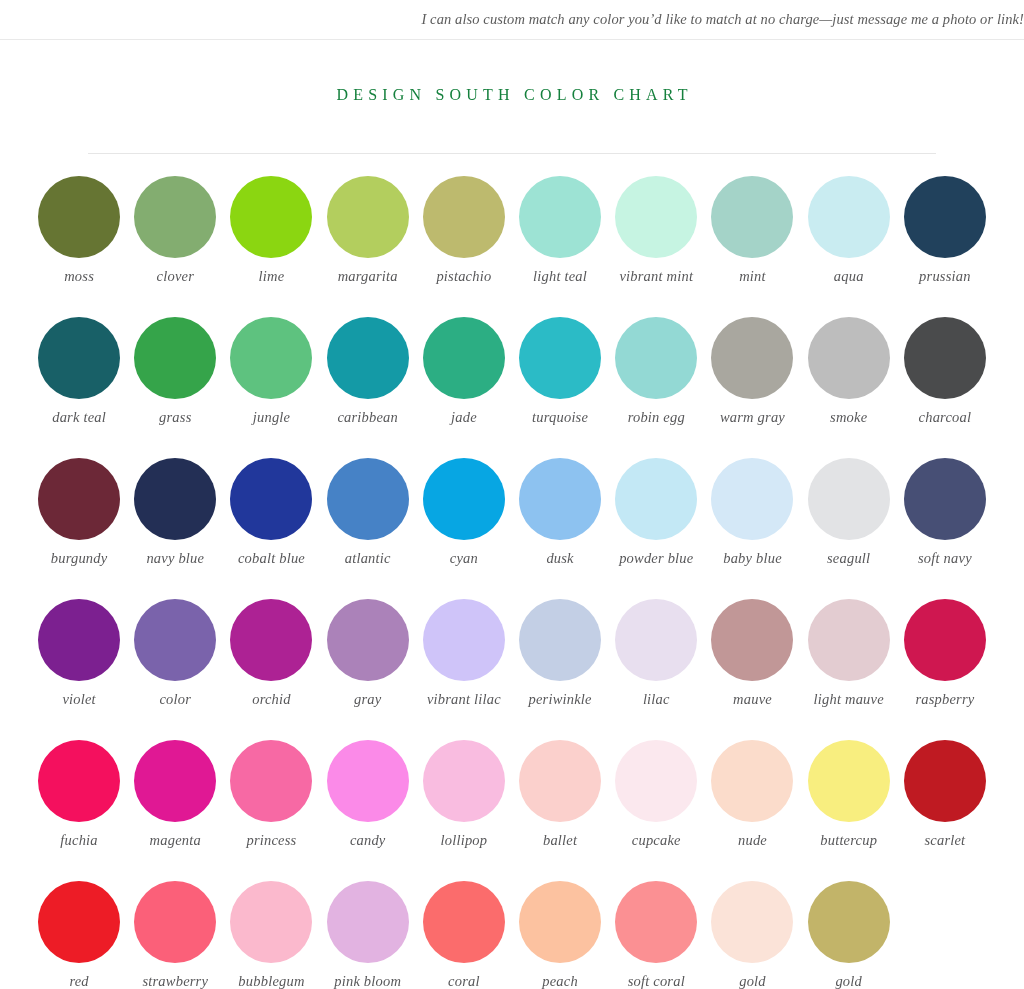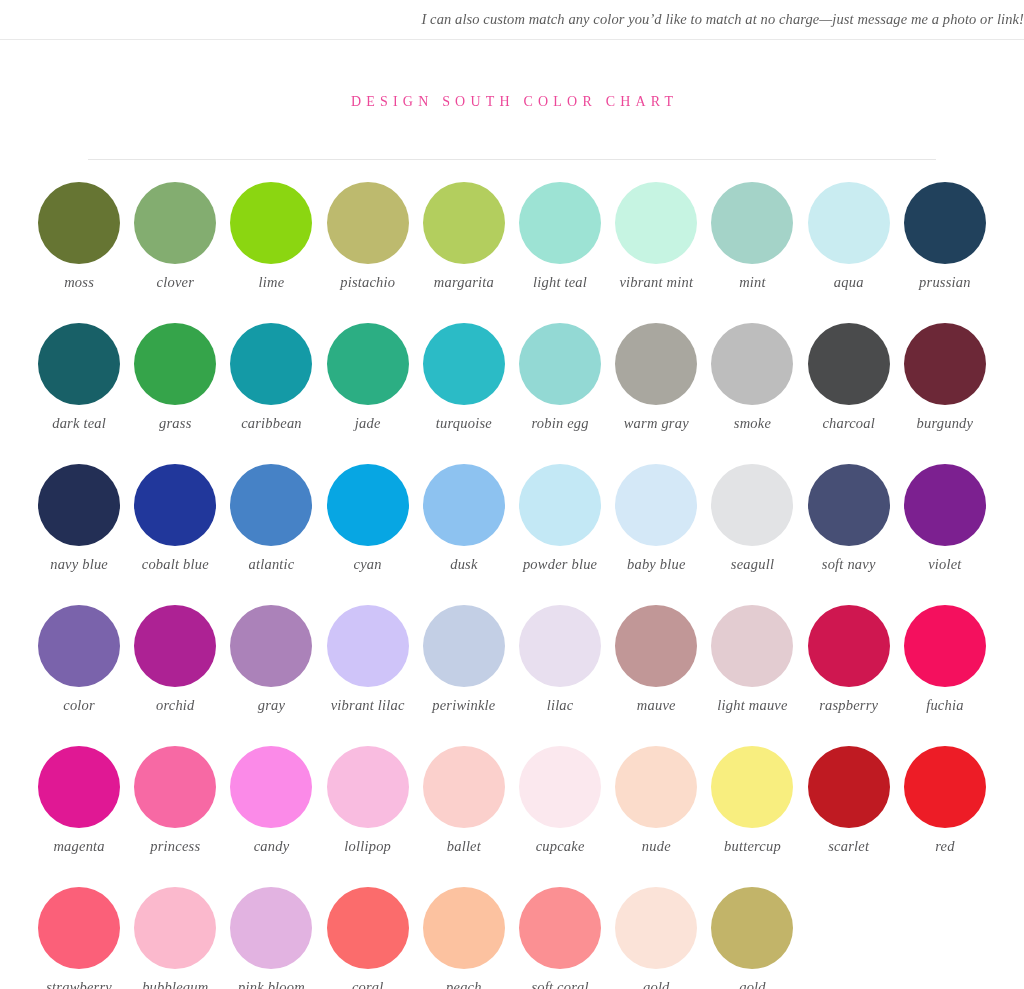--- a/index.html
+++ b/index.html
@@ -33,25 +33,25 @@
     white-space: nowrap;
   }
 
   
   .heading-wrap {
     padding-top: 46px;
     text-align: center;
   }
   .chart-title {
     font-family: "Liberation Serif", "DejaVu Serif", serif;
-    font-size: 14px;
+    font-size: 16px;
     letter-spacing: 5.2px;
-    color: #ec4899;
+    color: #15803d;
     font-weight: 400;
-    margin: 8px;
+    margin: 0;
     text-indent: 5.2px;
   }
   .title-rule {
     width: 848px;
     height: 1px;
     background: #e6e6e6;
     margin: 49px auto 0 auto;
   }
 
   
@@ -106,28 +106,28 @@
     </div>
     <div class="cell">
       <div class="dot" style="background: rgb(131, 173, 112);"></div>
       <div class="swatch-label">clover</div>
     </div>
     <div class="cell">
       <div class="dot" style="background: rgb(139, 214, 17);"></div>
       <div class="swatch-label">lime</div>
     </div>
     <div class="cell">
+      <div class="dot" style="background: rgb(179, 206, 94);"></div>
+      <div class="swatch-label">margarita</div>
+    </div>
+    <div class="cell">
       <div class="dot" style="background: rgb(189, 186, 110);"></div>
       <div class="swatch-label">pistachio</div>
     </div>
     <div class="cell">
-      <div class="dot" style="background: rgb(179, 206, 94);"></div>
-      <div class="swatch-label">margarita</div>
-    </div>
-    <div class="cell">
       <div class="dot" style="background: rgb(157, 227, 212);"></div>
       <div class="swatch-label">light teal</div>
     </div>
     <div class="cell">
       <div class="dot" style="background: rgb(198, 244, 226);"></div>
       <div class="swatch-label">vibrant mint</div>
     </div>
     <div class="cell">
       <div class="dot" style="background: rgb(164, 211, 200);"></div>
       <div class="swatch-label">mint</div>
@@ -142,20 +142,24 @@
     </div>
     <div class="cell">
       <div class="dot" style="background: rgb(24, 96, 103);"></div>
       <div class="swatch-label">dark teal</div>
     </div>
     <div class="cell">
       <div class="dot" style="background: rgb(53, 164, 74);"></div>
       <div class="swatch-label">grass</div>
     </div>
     <div class="cell">
+      <div class="dot" style="background: rgb(94, 194, 127);"></div>
+      <div class="swatch-label">jungle</div>
+    </div>
+    <div class="cell">
       <div class="dot" style="background: rgb(20, 154, 166);"></div>
       <div class="swatch-label">caribbean</div>
     </div>
     <div class="cell">
       <div class="dot" style="background: rgb(44, 174, 131);"></div>
       <div class="swatch-label">jade</div>
     </div>
     <div class="cell">
       <div class="dot" style="background: rgb(43, 187, 198);"></div>
       <div class="swatch-label">turquoise</div>

